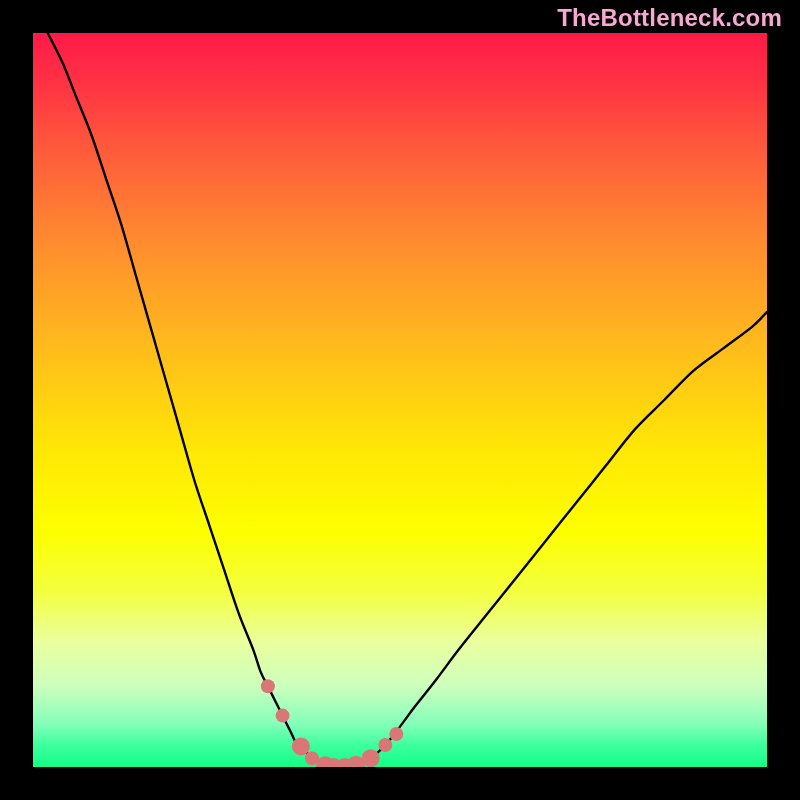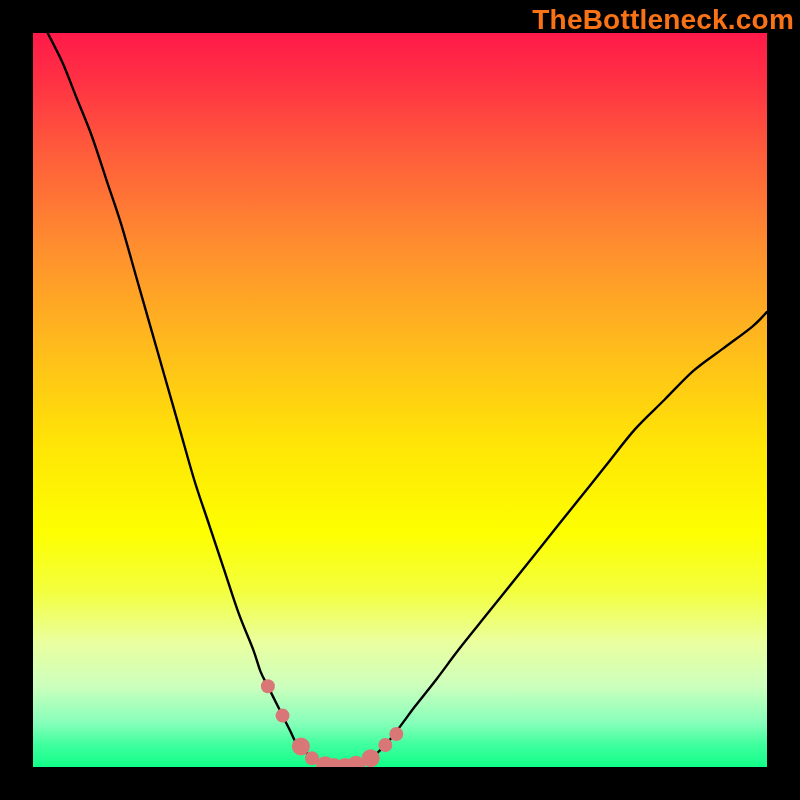--- a/index.html
+++ b/index.html
@@ -14,25 +14,25 @@
     position: absolute;
     left: 0;
     top: 0;
     width: 800px;
     height: 800px;
     background: #000;
   }
   .attribution {
     position: absolute;
     top: 4px;
-    right: 6px;
+    right: 18px;
     font-family: Arial, Helvetica, sans-serif;
-    font-size: 28px;
+    font-size: 24px;
     font-weight: 600;
-    color: #f97316;
+    color: #f9a8d4;
     letter-spacing: 0.2px;
   }
   .plot {
     position: absolute;
     left: 33px;
     top: 33px;
     width: 734px;
     height: 734px;
   }
   .gradient-bg {

